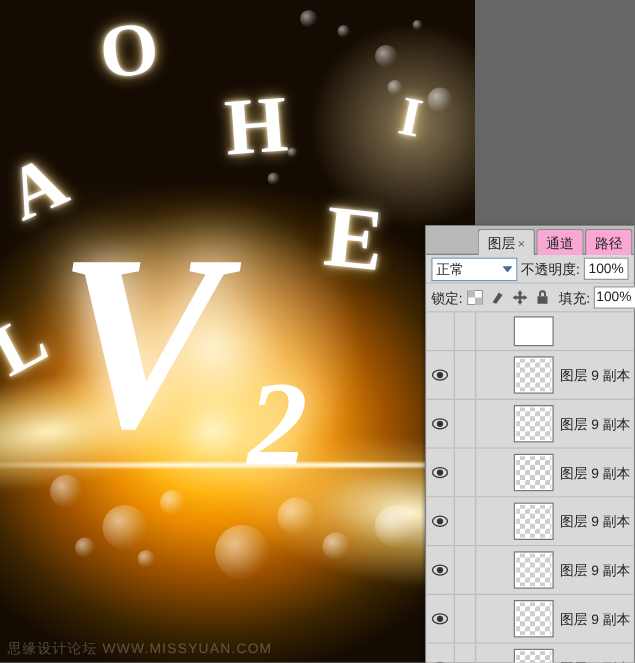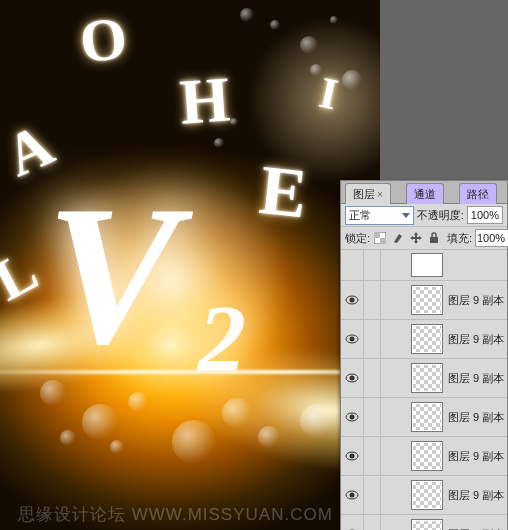--- a/index.html
+++ b/index.html
@@ -13,26 +13,26 @@
   .flare.a { left:-90px; top:300px; width:260px; height:90px; background:radial-gradient(ellipse at center,#fff4c0 0%,rgba(255,220,120,0.5) 40%,transparent 70%); transform:rotate(-8deg); }
   .flare.b { left:180px; top:350px; width:300px; height:120px; background:radial-gradient(ellipse at center,#fff6cc 0%,rgba(255,210,100,0.5) 35%,transparent 70%); transform:rotate(8deg); }
   .flare.c { left:240px; top:10px; width:180px; height:180px; background:radial-gradient(ellipse at center,rgba(255,230,170,0.5) 0%,transparent 65%); }
   .hotline { position:absolute; left:-40px; top:370px; width:500px; height:4px; background:linear-gradient(90deg,transparent,#fff8e0,#fff8e0,transparent); filter:blur(1px); }
   .glow { position:absolute; left:40px; top:150px; width:260px; height:260px; border-radius:50%; background:radial-gradient(circle,#fffbe6 0%,rgba(255,245,200,0.4) 30%,transparent 65%); filter:blur(6px); }
   .bubble { position:absolute; border-radius:50%; background:radial-gradient(circle at 35% 35%, rgba(255,255,255,0.55), rgba(255,255,255,0.08) 60%, transparent 75%); }
   .letter { position:absolute; color:#fff; font-weight:700; font-family:Georgia,'Times New Roman',serif; text-shadow:0 0 12px rgba(255,220,140,0.9),0 0 4px #fff; white-space:nowrap; }
   .vwrap { position:absolute; left:46px; top:175px; filter:drop-shadow(0 0 18px rgba(255,255,255,0.9)) drop-shadow(0 0 28px rgba(255,210,120,0.8)); }
   .vbig { font:italic 900 200px/1 Georgia,serif; color:#fff; letter-spacing:-6px; }
   .two { position:absolute; left:152px; top:116px; font:italic 900 96px/1 Georgia,serif; color:#fff; }
-  .watermark { position:absolute; left:18px; bottom:4px; color:rgba(255,255,255,0.25); font-size:17px; letter-spacing:1px; white-space:nowrap; }
+  .watermark { position:absolute; left:6px; bottom:4px; color:rgba(255,255,255,0.25); font-size:11px; letter-spacing:1px; white-space:nowrap; }
 
   
   .panel { position:absolute; right:0; top:180px; width:166px; background:#d9d9d9; border:1px solid #808080; box-shadow:-1px 1px 3px rgba(0,0,0,0.4); font-size:11px; color:#222; }
-  .tabs { display:flex; align-items:flex-end; height:22px; background:#b9b9b9; border-bottom:1px solid #808080; padding-left:4px; gap:14px; }
-  .tab { padding:3px 7px 2px; background:#c4b5fd; border:1px solid #888; border-bottom:none; border-radius:3px 3px 0 0; margin-right:1px; cursor:default; position:relative; top:1px; }
+  .tabs { display:flex; align-items:flex-end; height:22px; background:#b9b9b9; border-bottom:1px solid #808080; padding-left:4px; gap:0;justify-content:flex-end; }
+  .tab { padding:3px 7px 2px; background:#f9a8d4; border:1px solid #888; border-bottom:none; border-radius:3px 3px 0 0; margin-right:1px; cursor:default; position:relative; top:1px; }
   .tab.active { background:#d9d9d9; }
   .tabx { margin-left:2px; font-size:10px; color:#666; }
   .row { display:flex; align-items:center; height:22px; padding:0 4px; border-bottom:1px solid #bcbcbc; background:#d9d9d9; gap:3px; }
   .sel { flex:1; display:flex; align-items:center; justify-content:space-between; height:17px; background:#fff; border:1px solid #7a98b8; padding:0 3px; }
   .dd { width:0;height:0;border-left:4px solid transparent;border-right:4px solid transparent;border-top:5px solid #4a6a9a; }
   .lbl { white-space:nowrap;text-align:right; }
   .val { display:flex; align-items:center; height:16px; background:#fff; border:1px solid #999; padding:0 3px; min-width:26px; justify-content:flex-end; }
   .lockbar { display:flex; align-items:center; gap:4px; }
   .ic { width:14px; height:14px; display:inline-flex; align-items:center; justify-content:center; }
   .layers { max-height:310px; overflow:hidden; }

